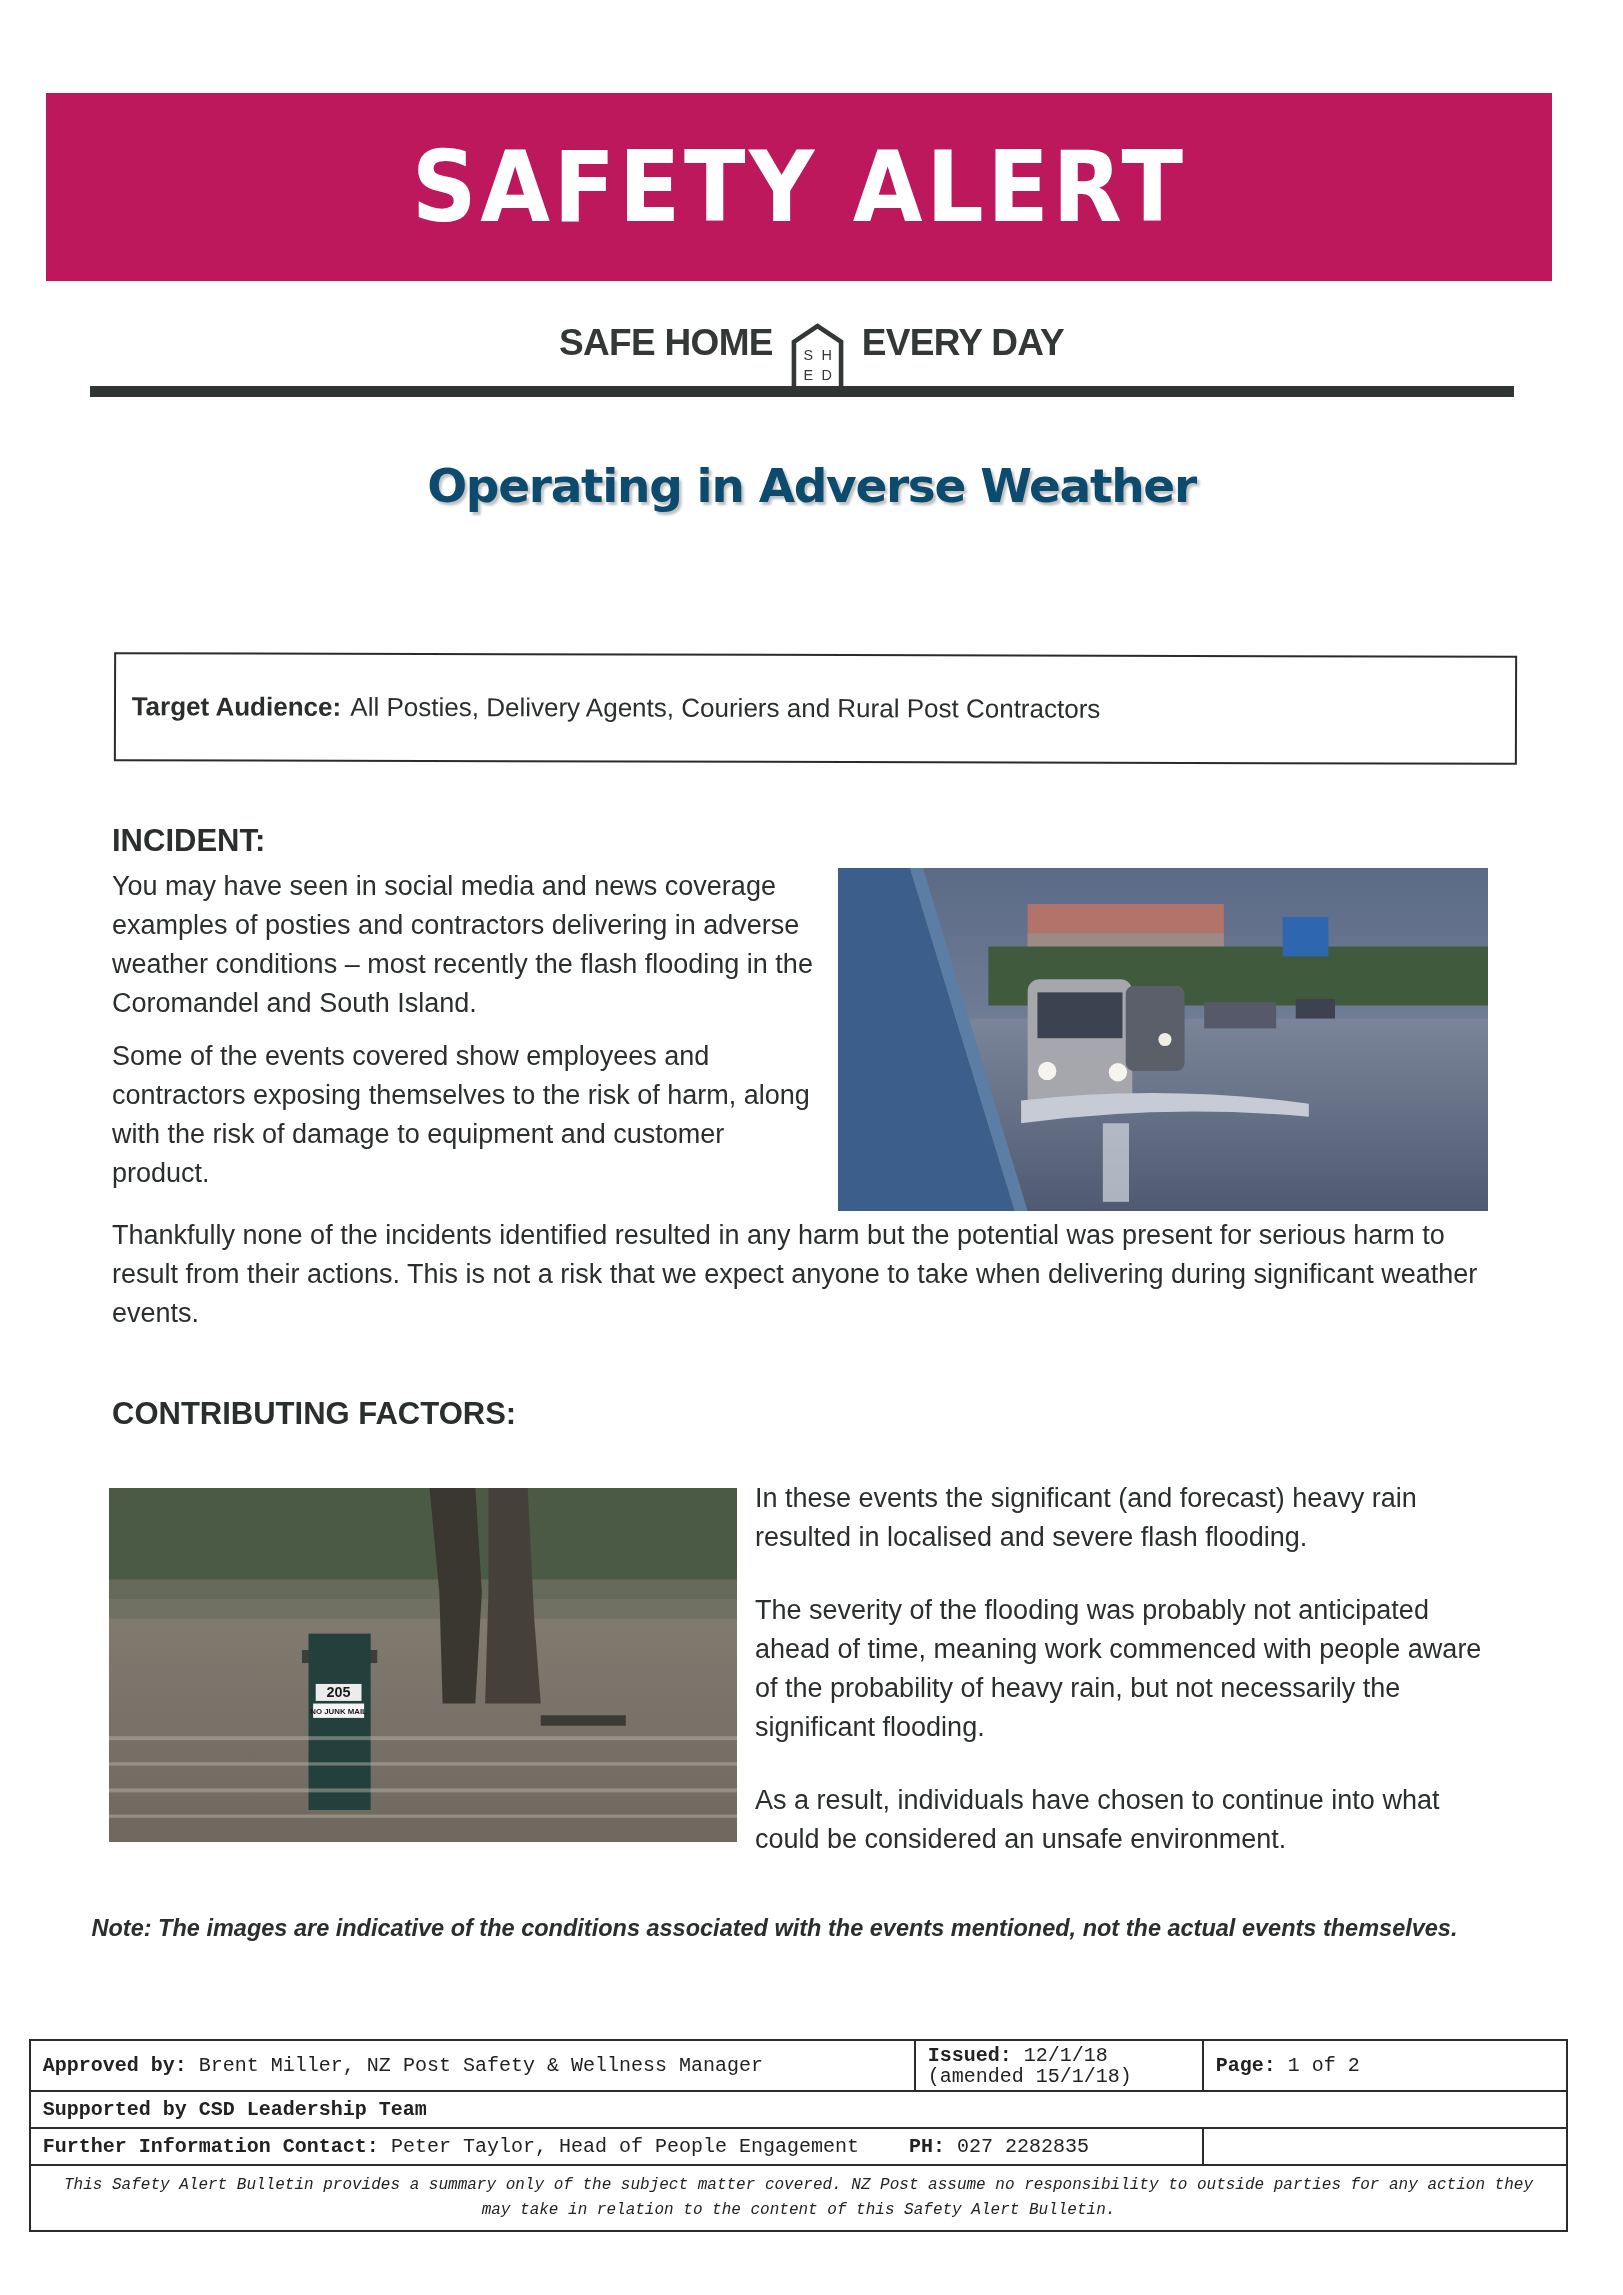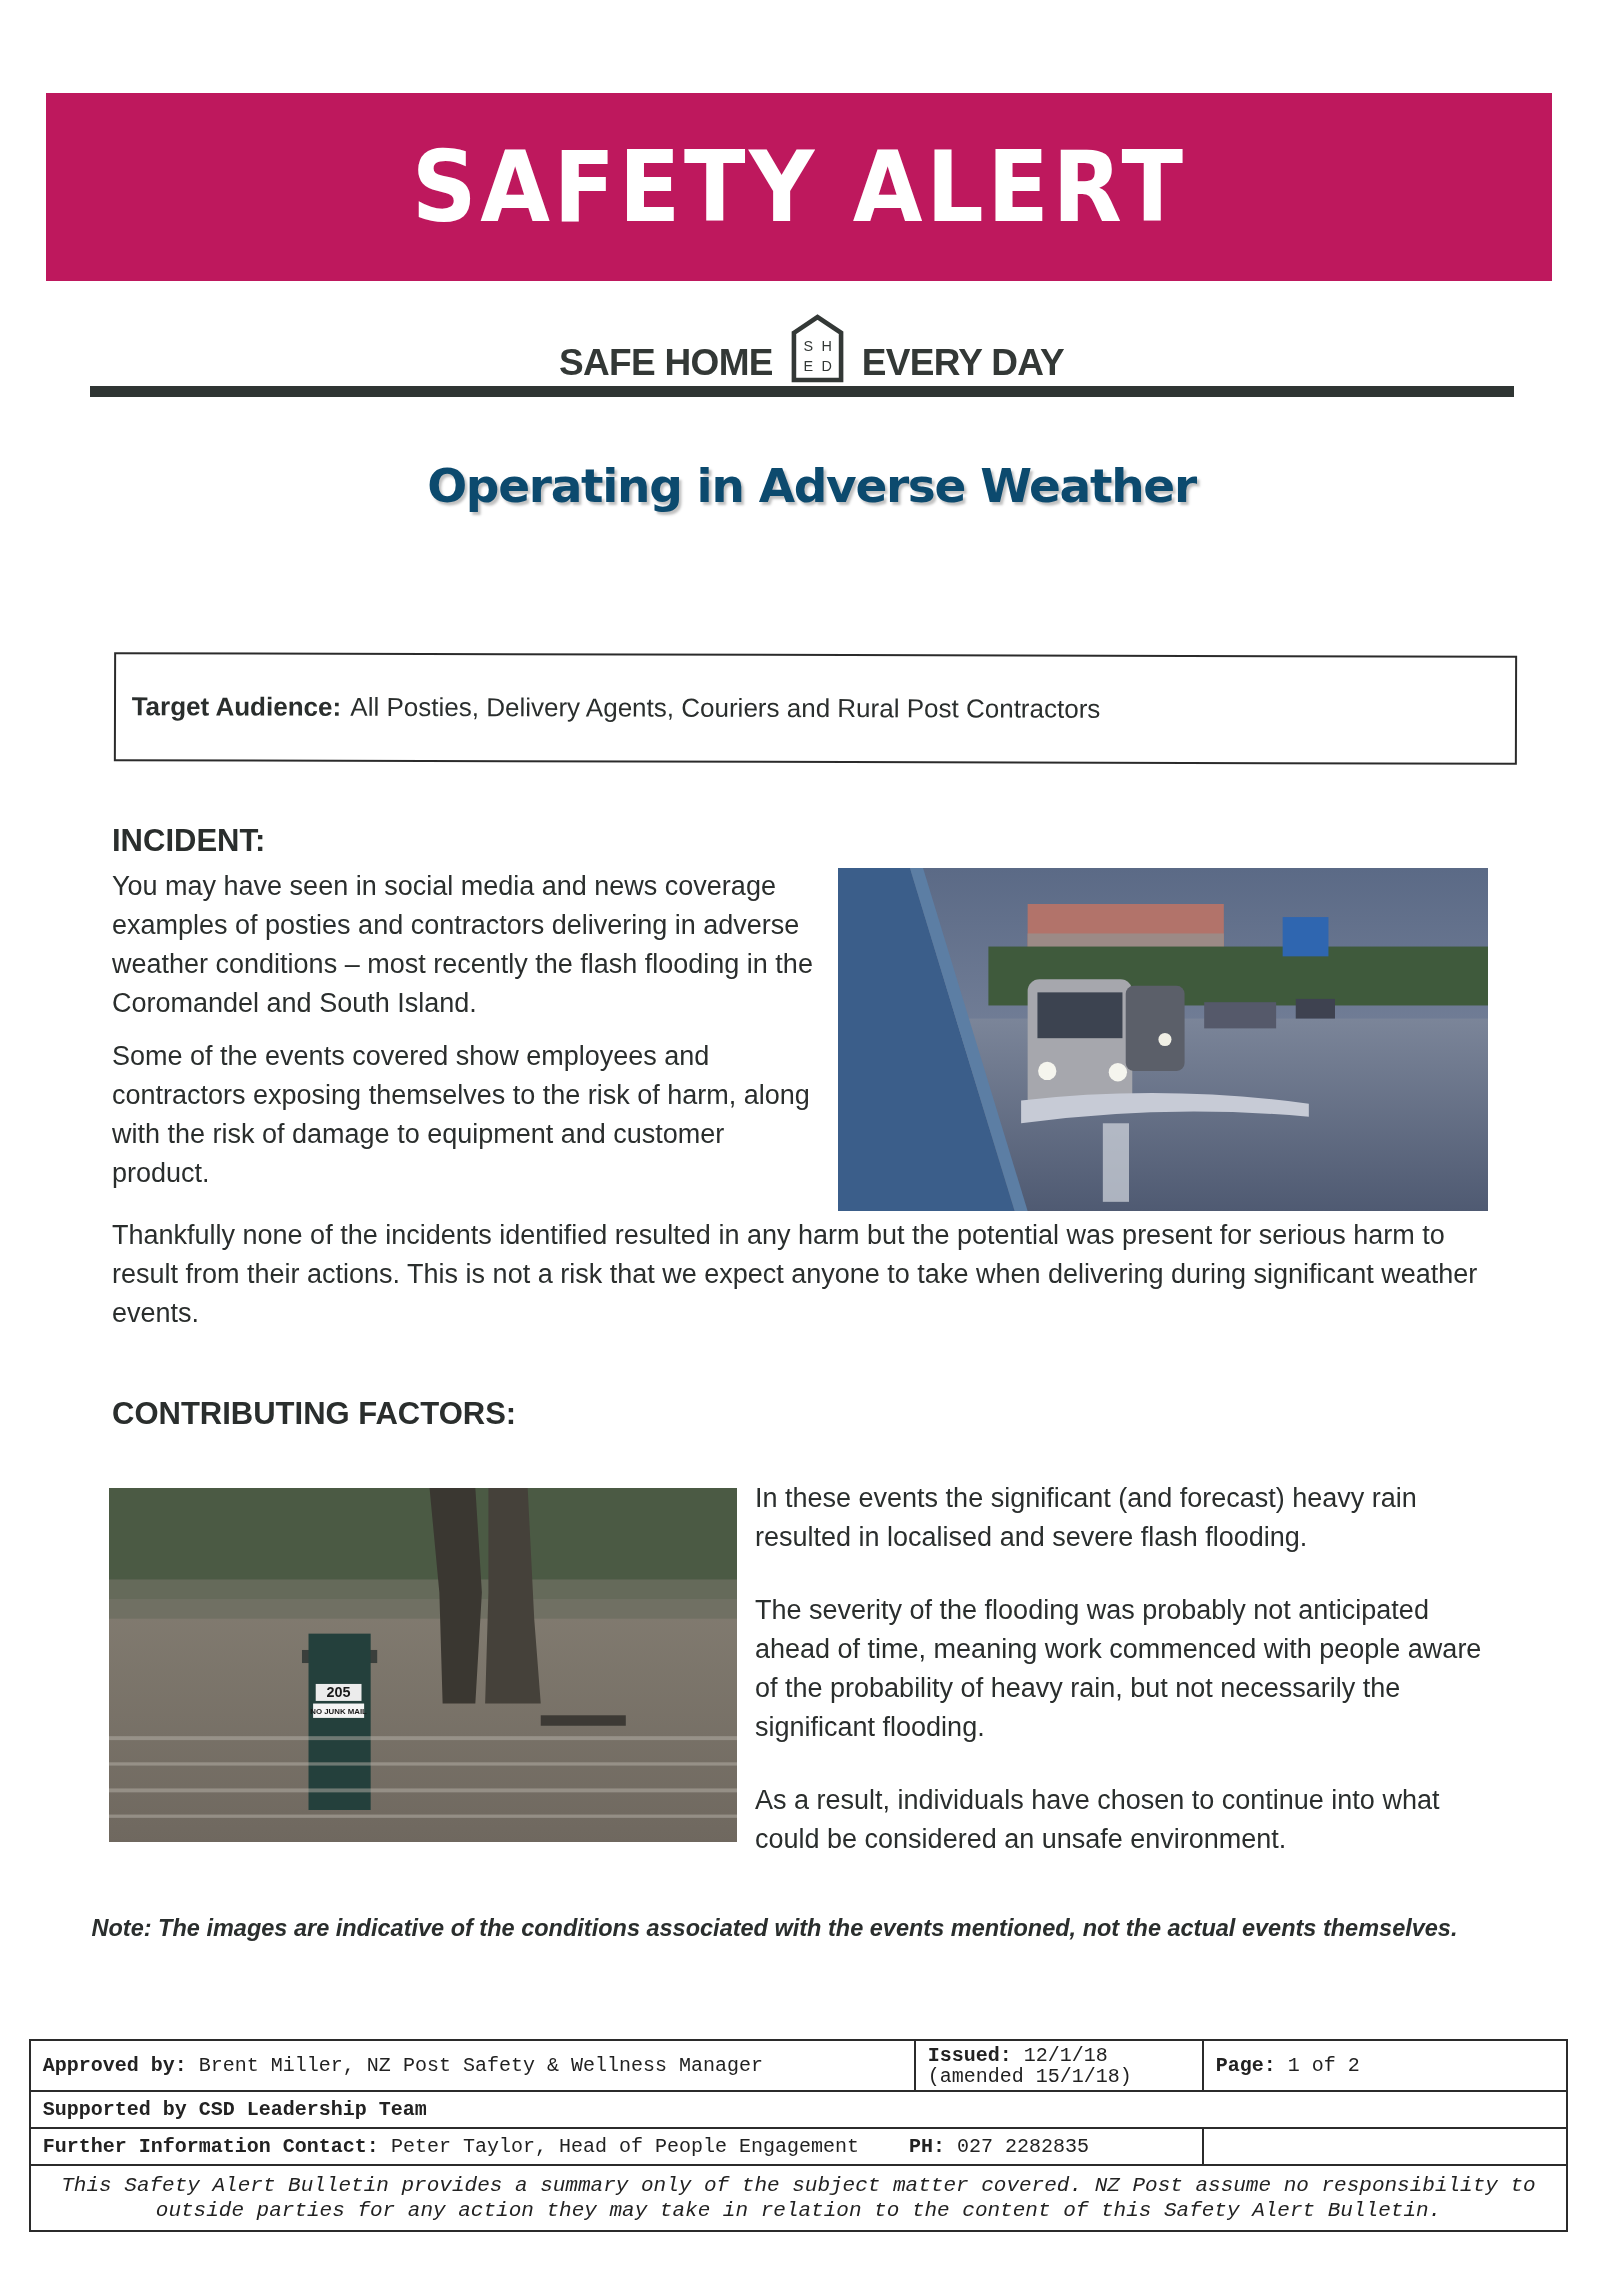--- a/index.html
+++ b/index.html
@@ -7,22 +7,22 @@
          font-family: "DejaVu Sans", "Liberation Sans", sans-serif; color: #2a2e2d; }
   .abs { position: absolute; }
 
   
   #alert-band { left: 46px; top: 93px; width: 1506px; height: 188px; background: #be185d;
                 display: flex; align-items: center; justify-content: center; }
   #alert-title { color: #ffffff; font-family: "DejaVu Sans", sans-serif; font-weight: bold;
                  font-size: 98px; letter-spacing: 3.9px; line-height: 1; transform: scaleX(0.92); }
 
   
-  #tagline { left: 0; top: 312px; width: 1623px; height: 72px; display: flex;
-             align-items: flex-end; justify-content: center; gap: 17px; }
+  #tagline { left: 0; top: 322px; width: 1623px; height: 72px; display: flex;
+             align-items: flex-start; justify-content: center; gap: 17px; }
   .tag-text { font-family: "Liberation Sans", sans-serif; font-weight: bold; font-size: 37px;
               color: #333836; letter-spacing: -0.7px; }
   #shed-logo { width: 55px; height: 71px; position: relative; }
   #shed-logo svg { width: 55px; height: 71px; display: block; }
 
   #header-rule { left: 90px; top: 386px; width: 1424px; height: 10.5px; background: #2f3533; }
 
   
   #page-title { left: 0; top: 458px; width: 1623px; text-align: center;
                 font-family: "DejaVu Sans", sans-serif; font-weight: bold; font-size: 47px;
@@ -59,21 +59,21 @@
 
   #note-line { left: 0; top: 1915px; width: 1549px; text-align: center;
                font-family: "Liberation Sans", sans-serif; font-style: italic; font-weight: bold;
                font-size: 23.5px; color: #2a2e2d; }
 
   
   #footer-table { left: 29px; top: 2039px; width: 1536px; height: 191px; border-collapse: collapse;
                   table-layout: fixed; font-family: Liberation Mono, monospace; font-size: 20px; color: #222; }
   #footer-table td { border: 2.6px solid #2b2b2b; padding: 2.6px 11.8px; vertical-align: middle; }
   .ft-label { font-weight: bold; }
-  #ft-disclaimer { text-align: center; font-style: italic; font-size: 21px; line-height: 25px; padding: 5.2px 26px !important; }
+  #ft-disclaimer { text-align: center; font-style: italic; font-size: 16px; line-height: 25px; padding: 5.2px 26px !important; }
 </style>
 </head>
 <body>
 
 <div id="alert-band" class="abs">
   <div id="alert-title">SAFETY ALERT</div>
 </div>
 
 <div id="tagline" class="abs">
   <span class="tag-text">SAFE HOME</span>

